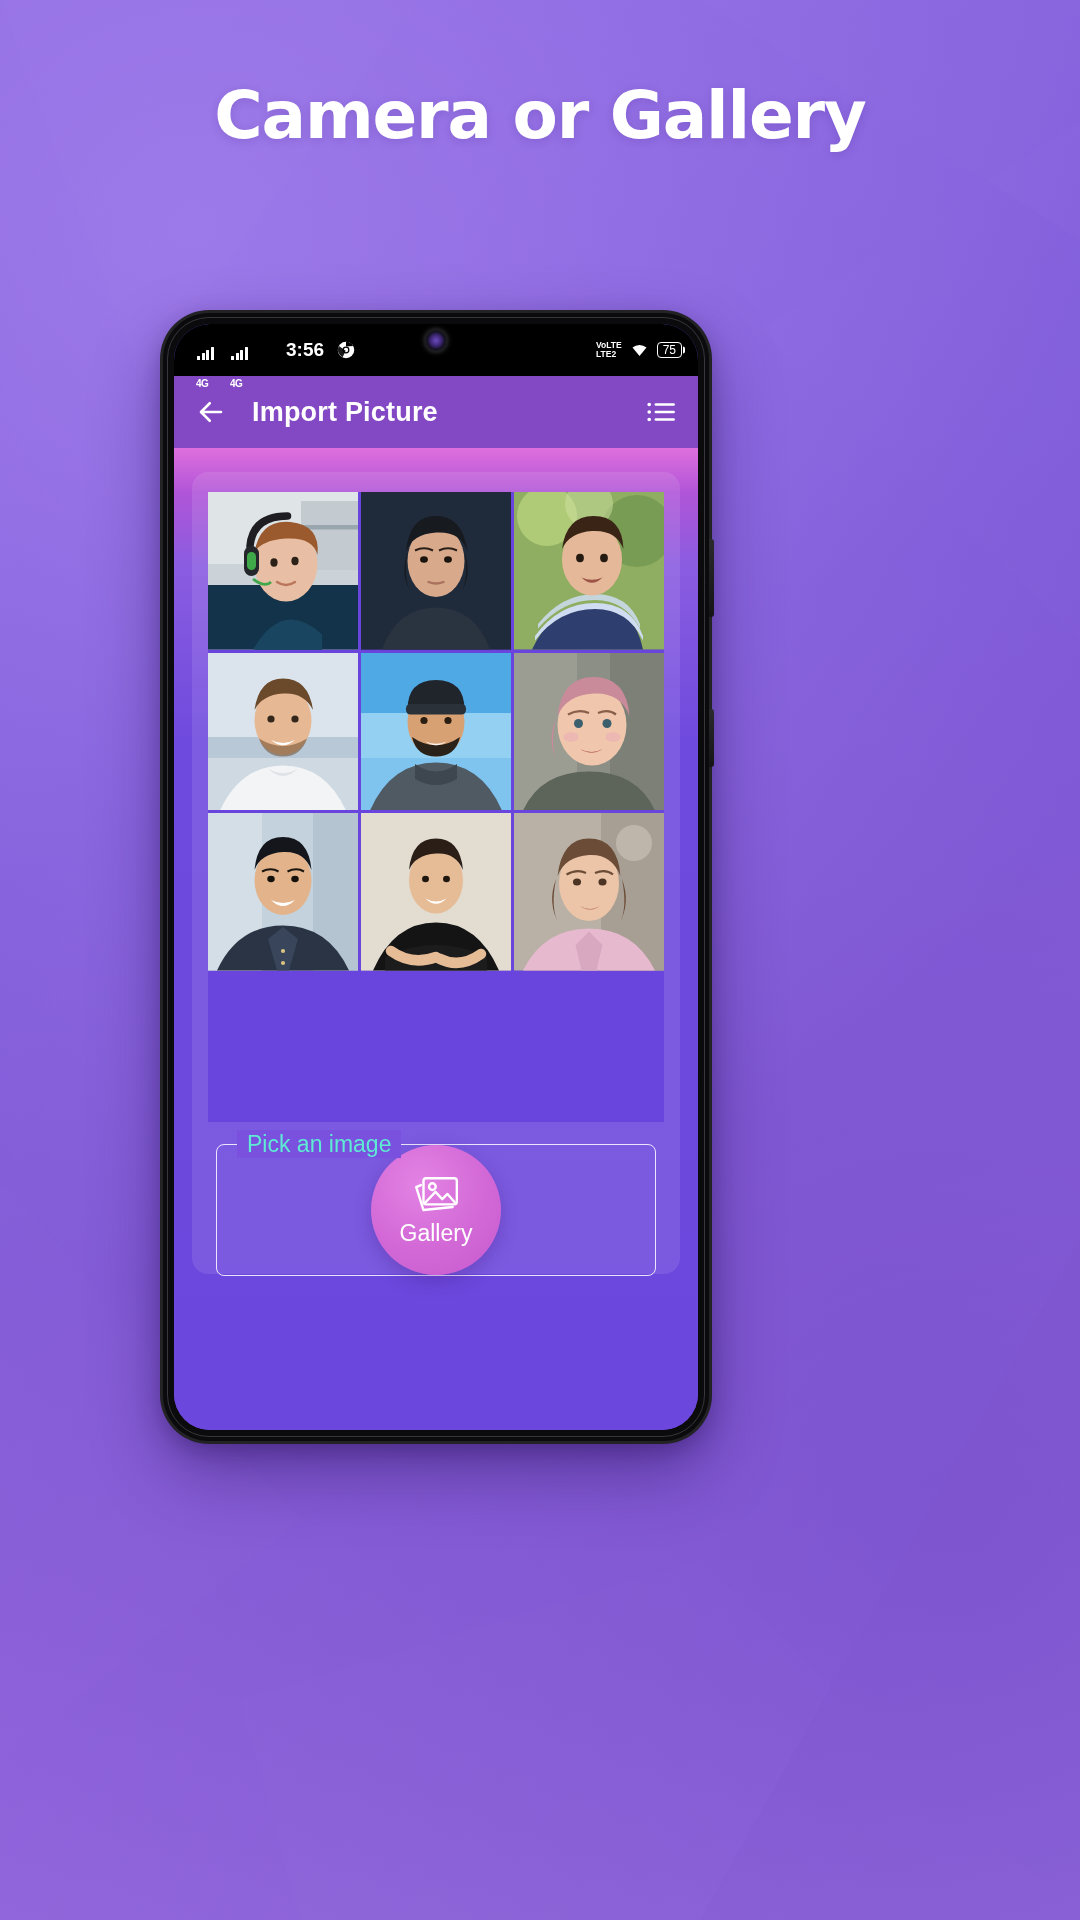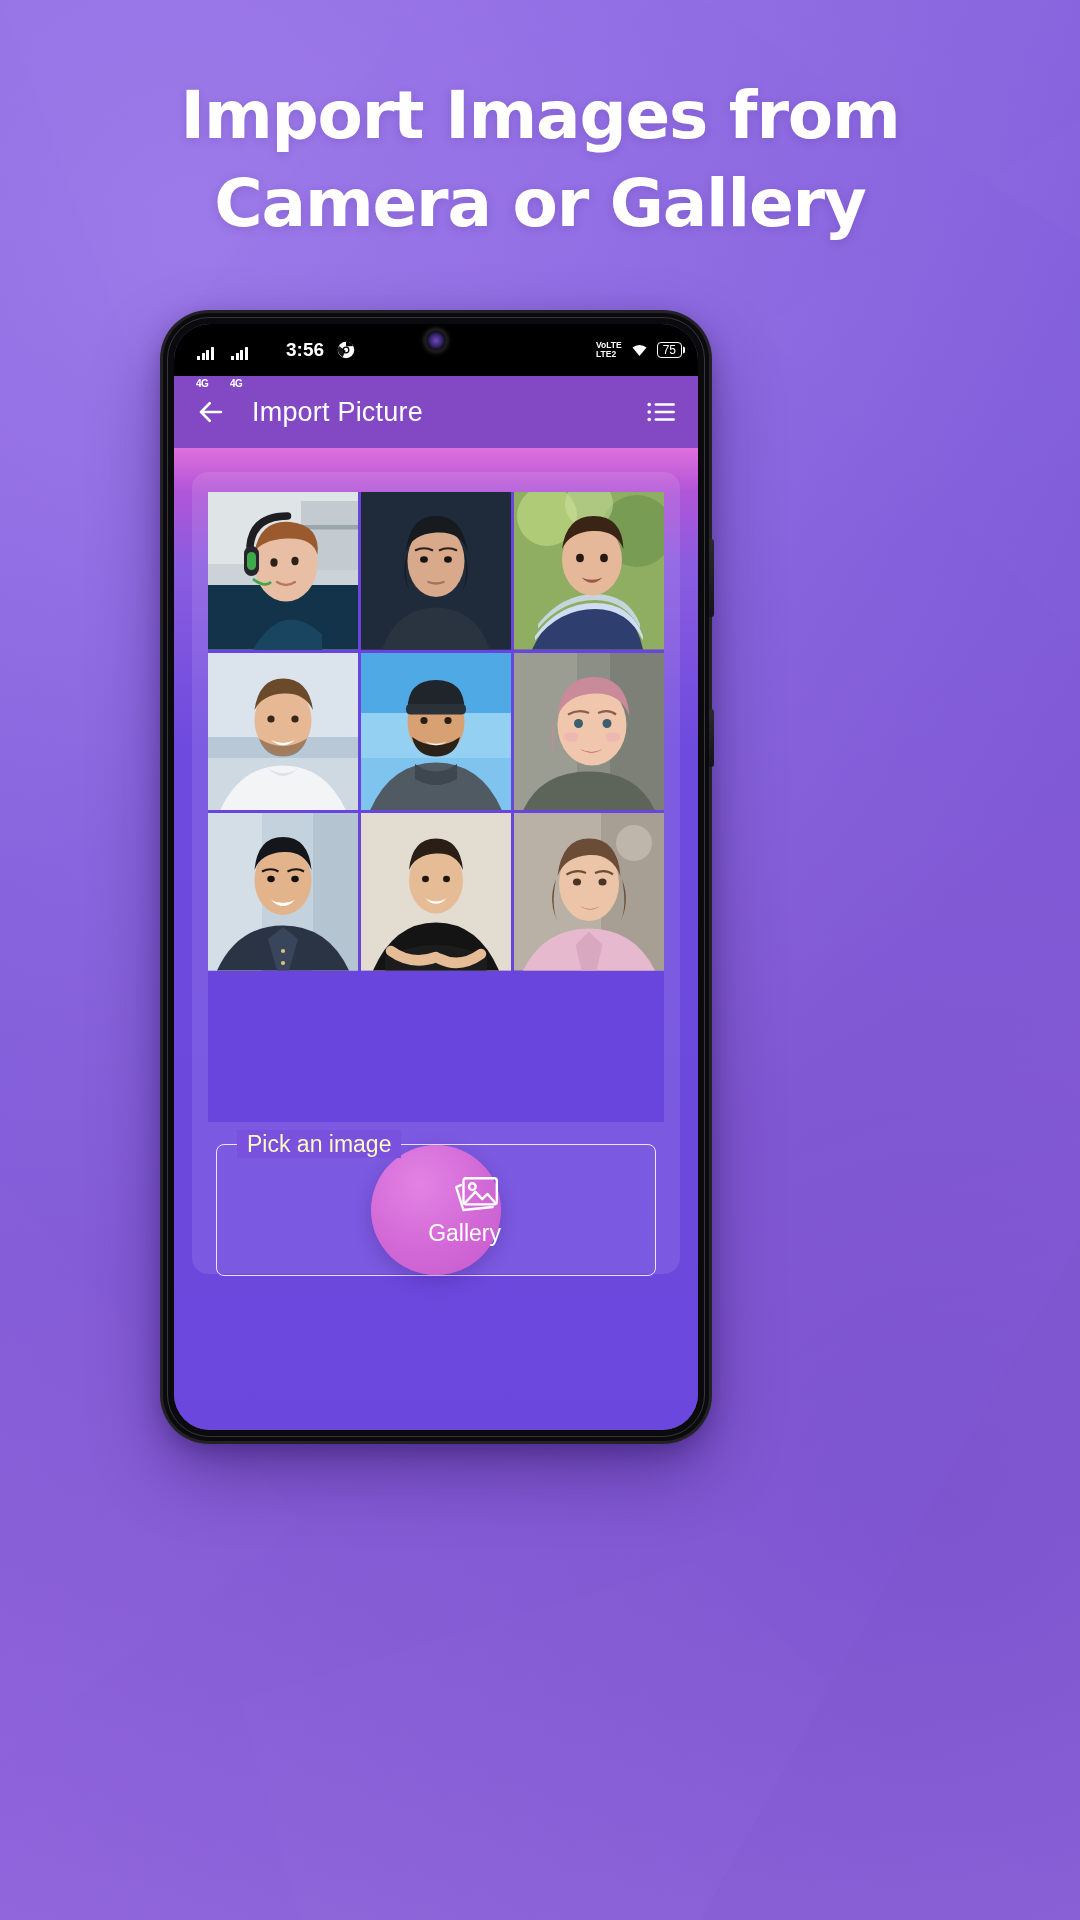--- a/index.html
+++ b/index.html
@@ -105,21 +105,21 @@
     width:2.5px; height:7px; background:#fff; border-radius:0 2px 2px 0;
   }
   
   .appbar {
     height:72px; background:#8348c4;
     display:flex; align-items:center; padding:0 22px;
     color:#fff;
   }
   .back-ic { width:30px; height:30px; flex:0 0 auto; }
   .appbar-title {
-    margin-left:26px; font-size:27px; font-weight:400; letter-spacing:.2px;
+    margin-left:26px; font-size:27px; font-weight:700; letter-spacing:.2px;
   }
   .menu-ic { margin-left:auto; width:30px; height:26px; }
   
   .appbody {
     position:relative; height:982px;
     background:linear-gradient(180deg,#df6fdd 0%,#b055d8 4.5%,#8a5ce0 12%,#6f4ade 30%,#6b47dd 100%);
     padding:24px 18px 0 18px;
   }
   .card {
     background:rgba(255,255,255,.10);
@@ -148,31 +148,31 @@
     border:1.8px solid rgba(255,255,255,.85);
     border-radius:8px;
     position:relative;
     height:175px;
     display:flex; align-items:center; justify-content:center;
     gap:66px;
   }
   .picker-legend {
     position:absolute; top:-15px; left:20px;
     background:transparent; padding:0 10px;
-    color:#fef9c3; font-size:23px; line-height:28px;
+    color:#5eead4; font-size:23px; line-height:28px;
     font-weight:400;
   }
   .legend-mask {
     position:absolute; top:-2px; left:20px;
     height:4px; background:#7a50de;
   }
   .pick-btn {
     width:130px; height:130px; border-radius:50%;
     background:radial-gradient(circle at 38% 30%,#e383e4 0%,#d268d6 55%,#c759cf 100%);
-    display:flex; flex-direction:column; align-items:flex-end; justify-content:center;
+    display:flex; flex-direction:column; align-items:center; justify-content:center;
     gap:2px;
     box-shadow:0 6px 18px rgba(60,20,110,.28);
     cursor:pointer;
   }
   .pick-btn svg { width:50px; height:44px; }
   .pick-label { color:#fff; font-size:23px; line-height:26px; }
   .cam-btn { transform:translateY(-2px); }
 </style>
 </head>
 <body>
@@ -182,21 +182,20 @@
     <polygon points="0,0 420,0 140,380" fill="#ffffff" opacity=".05"></polygon>
     <polygon points="1080,120 1080,640 760,330" fill="#ffffff" opacity=".045"></polygon>
     <polygon points="0,1180 300,1520 0,1760" fill="#ffffff" opacity=".05"></polygon>
     <polygon points="1080,1240 1080,1920 700,1920" fill="#3a1c7a" opacity=".10"></polygon>
     <polygon points="240,1700 700,1560 1080,1920 300,1920" fill="#ffffff" opacity=".035"></polygon>
     <polygon points="700,0 1080,0 1080,240" fill="#ffffff" opacity=".04"></polygon>
   </svg>
 </div>
 
 <div class="headline">
-  <span class="l1">Import Images from</span>
   <span class="l2">Camera or Gallery</span>
 </div>
 
 <div class="phone">
   <div class="btn-side btn-power"></div>
   <div class="btn-side btn-vol"></div>
 
   <div class="screen">
 
     <div class="statusbar">

